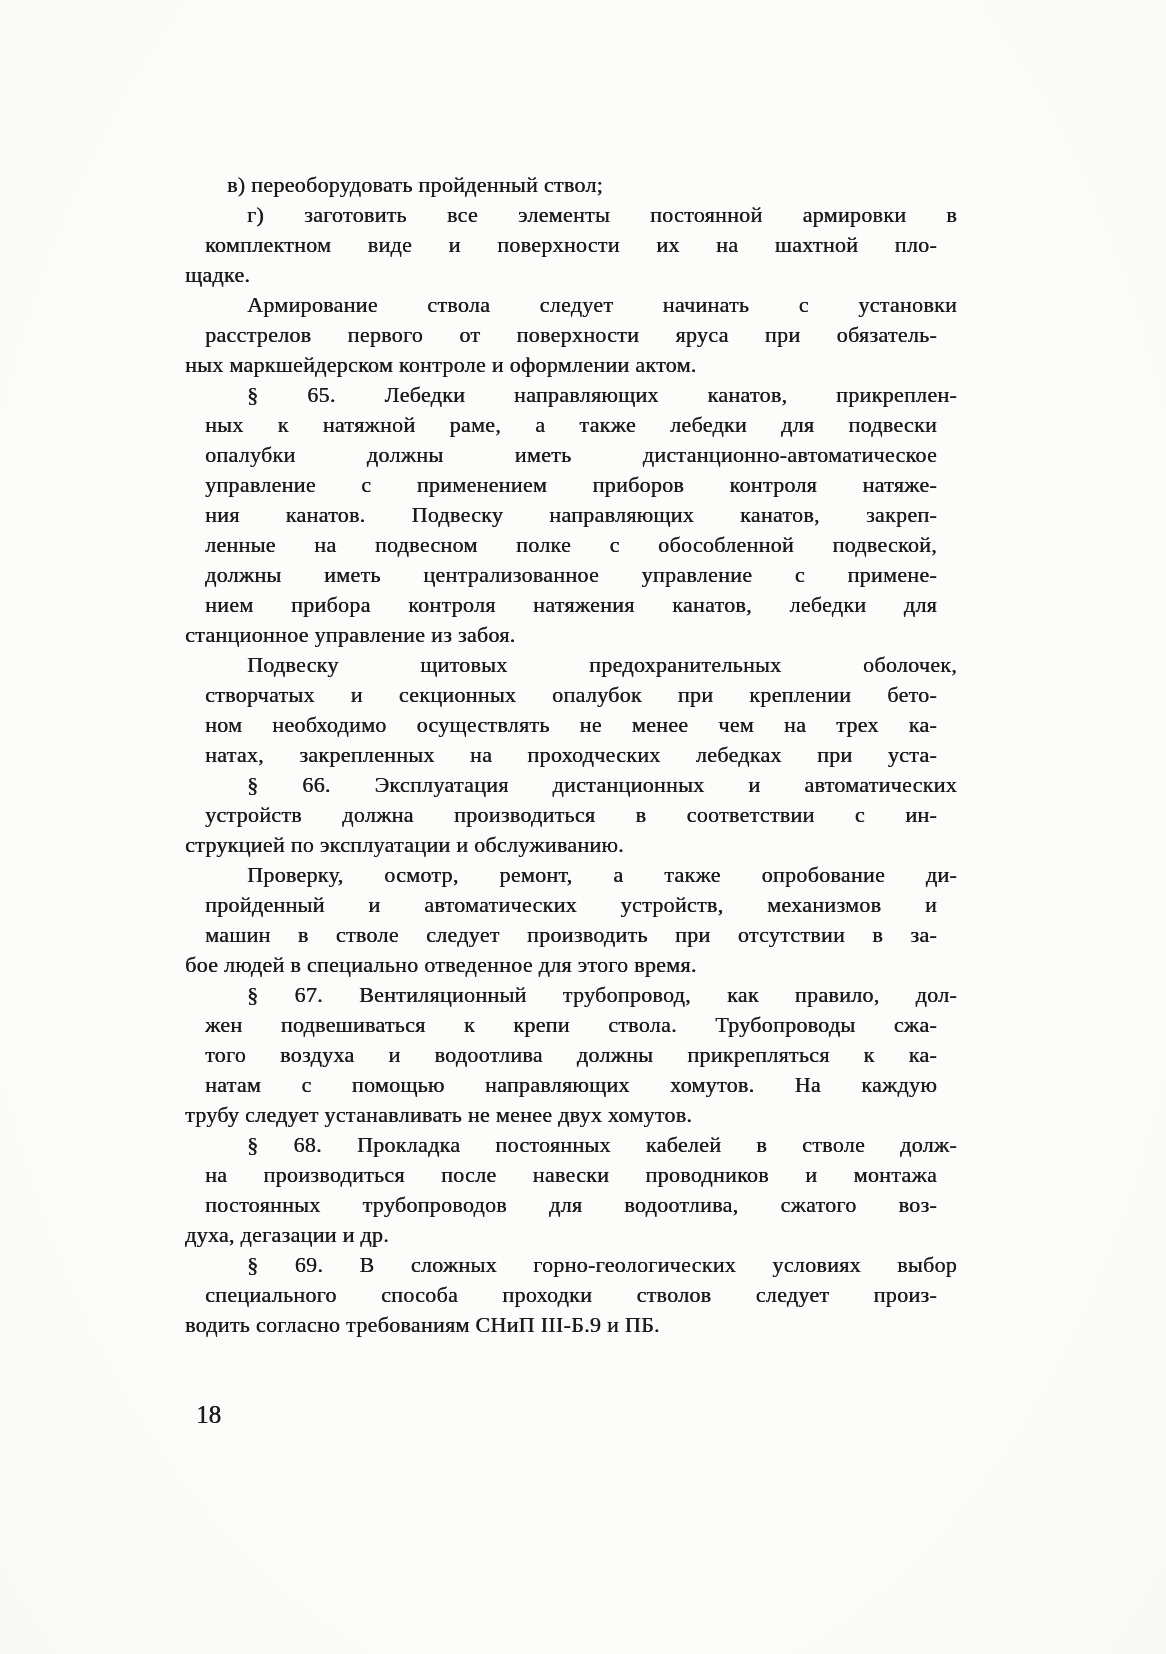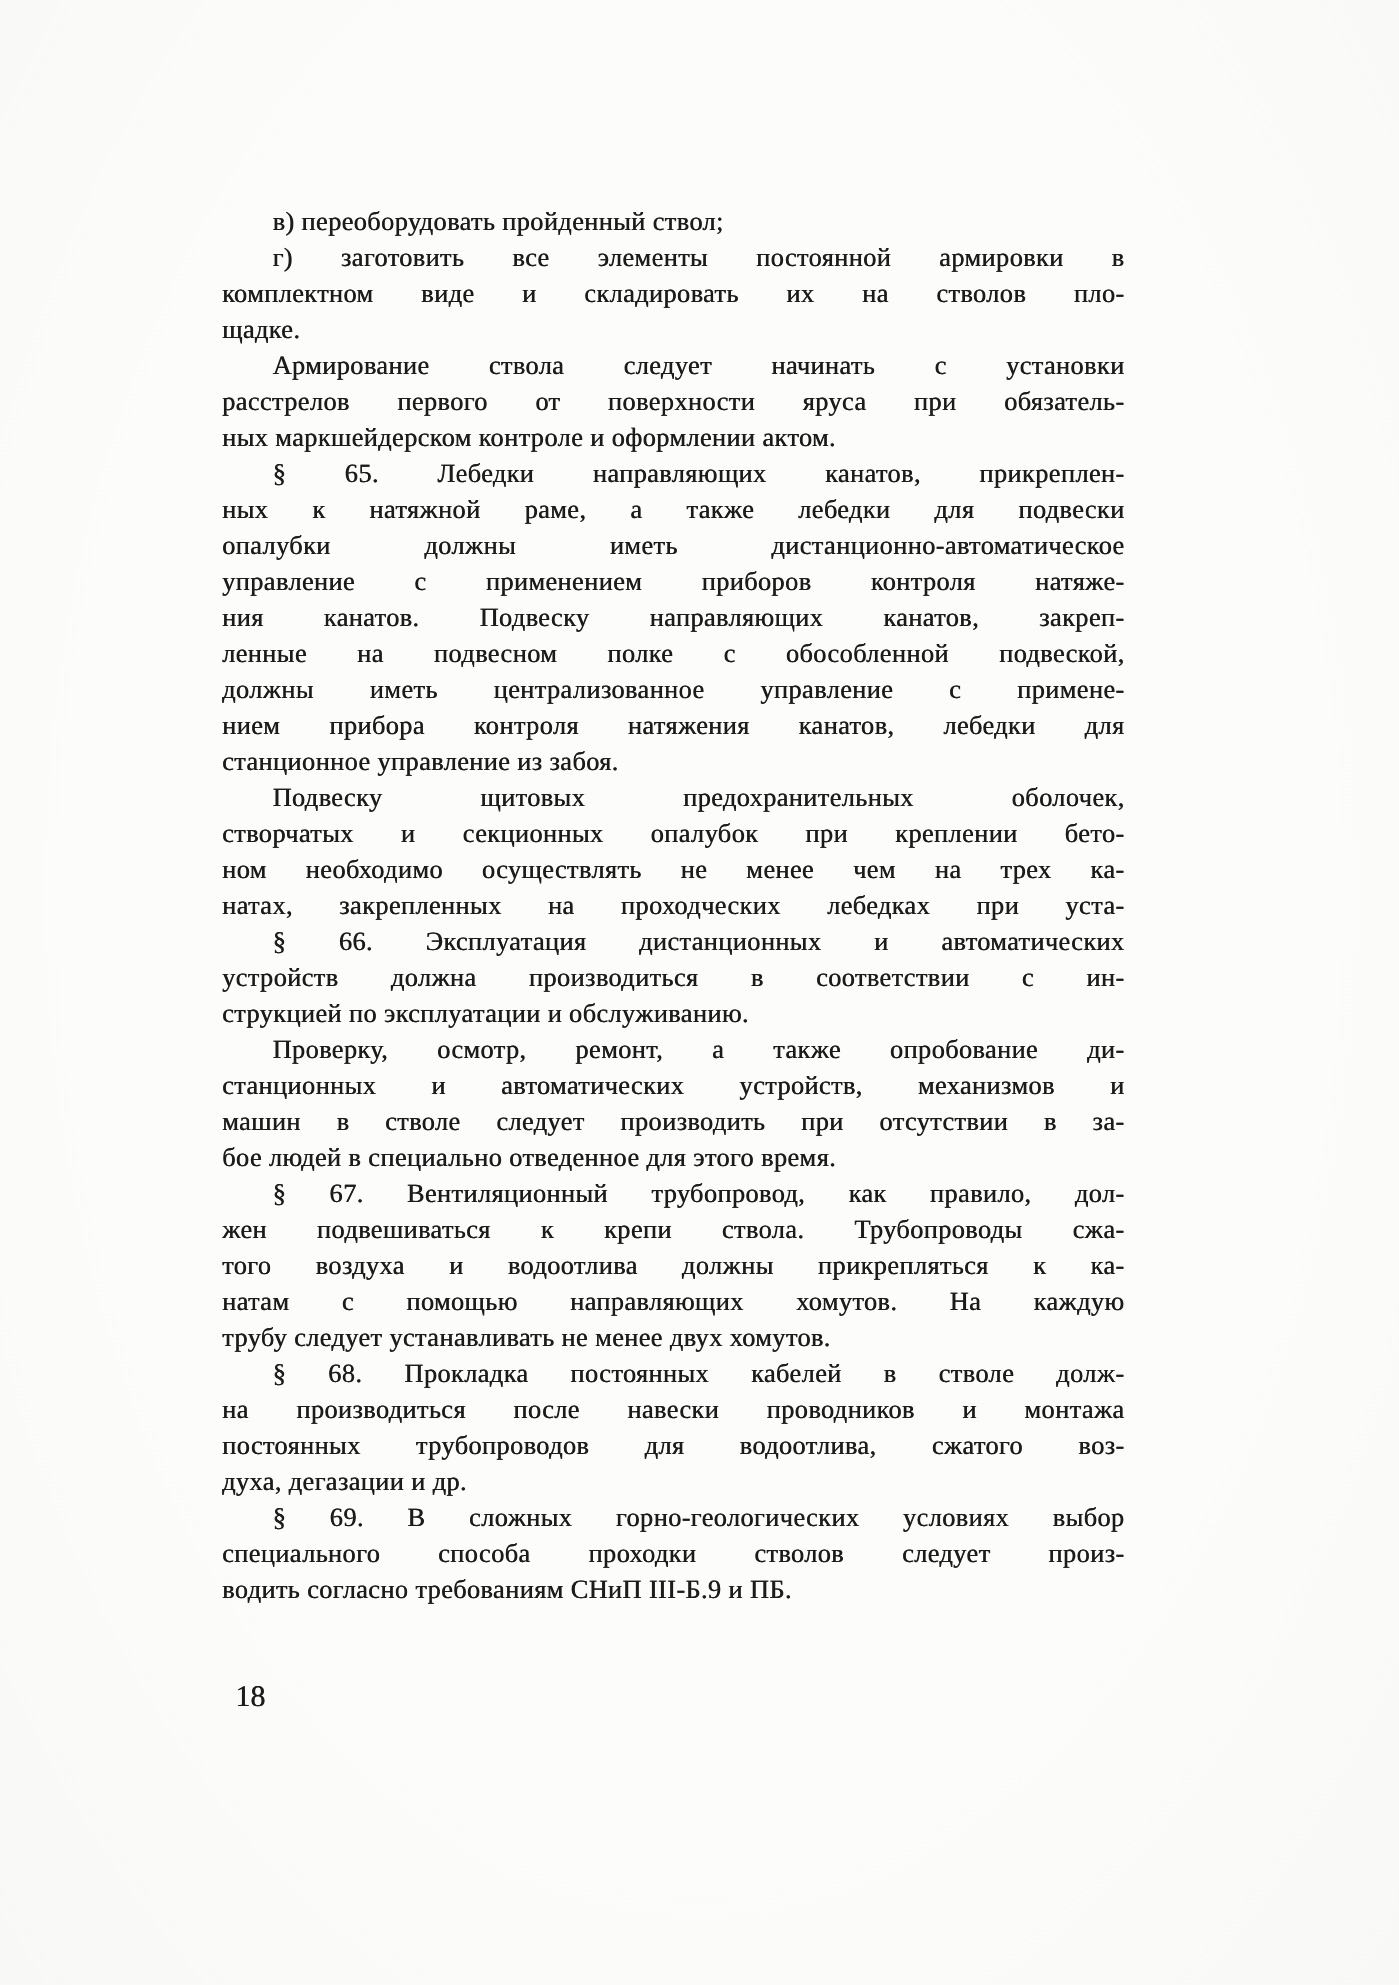--- a/index.html
+++ b/index.html
@@ -37,20 +37,21 @@
   }
   .line {
     height: 30px;
     line-height: 30px;
     white-space: normal;
     overflow: visible;
   }
   .line.justify {
     text-align: justify;
     text-align-last: justify;
+    margin-left: 20px;
   }
   .line.indent {
     padding-left: 42px;
   }
   .line.indent.justify {
     
     width: 710px;
   }
   .page-number {
     position: absolute;
@@ -62,21 +63,21 @@
     text-shadow: 0.4px 0 0 currentColor;
   }
 </style>
 </head>
 <body>
 
 <div class="page">
   <div class="text-block">
       <div class="line indent">в) переоборудовать пройденный ствол;</div>
       <div class="line indent justify">г) заготовить все элементы постоянной армировки в</div>
-      <div class="line justify">комплектном виде и складировать их на стволов пло-</div>
+      <div class="line justify">комплектном виде и поверхности их на шахтной пло-</div>
       <div class="line">щадке.</div>
       <div class="line indent justify">Армирование ствола следует начинать с установки</div>
       <div class="line justify">расстрелов первого от поверхности яруса при обязатель-</div>
       <div class="line">ных маркшейдерском контроле и оформлении актом.</div>
       <div class="line indent justify">§ 65. Лебедки направляющих канатов, прикреплен-</div>
       <div class="line justify">ных к натяжной раме, а также лебедки для подвески</div>
       <div class="line justify">опалубки должны иметь дистанционно-автоматическое</div>
       <div class="line justify">управление с применением приборов контроля натяже-</div>
       <div class="line justify">ния канатов. Подвеску направляющих канатов, закреп-</div>
       <div class="line justify">ленные на подвесном полке с обособленной подвеской,</div>
@@ -84,21 +85,21 @@
       <div class="line justify">нием прибора контроля натяжения канатов, лебедки для</div>
       <div class="line">станционное управление из забоя.</div>
       <div class="line indent justify">Подвеску щитовых предохранительных оболочек,</div>
       <div class="line justify">створчатых и секционных опалубок при креплении бето-</div>
       <div class="line justify">ном необходимо осуществлять не менее чем на трех ка-</div>
       <div class="line justify">натах, закрепленных на проходческих лебедках при уста-</div>
       <div class="line indent justify">§ 66. Эксплуатация дистанционных и автоматических</div>
       <div class="line justify">устройств должна производиться в соответствии с ин-</div>
       <div class="line">струкцией по эксплуатации и обслуживанию.</div>
       <div class="line indent justify">Проверку, осмотр, ремонт, а также опробование ди-</div>
-      <div class="line justify">станционных и автоматических устройств, механизмов и</div>
+      <div class="line justify">пройденный и автоматических устройств, механизмов и</div>
       <div class="line justify">машин в стволе следует производить при отсутствии в за-</div>
       <div class="line">бое людей в специально отведенное для этого время.</div>
       <div class="line indent justify">§ 67. Вентиляционный трубопровод, как правило, дол-</div>
       <div class="line justify">жен подвешиваться к крепи ствола. Трубопроводы сжа-</div>
       <div class="line justify">того воздуха и водоотлива должны прикрепляться к ка-</div>
       <div class="line justify">натам с помощью направляющих хомутов. На каждую</div>
       <div class="line">трубу следует устанавливать не менее двух хомутов.</div>
       <div class="line indent justify">§ 68. Прокладка постоянных кабелей в стволе долж-</div>
       <div class="line justify">на производиться после навески проводников и монтажа</div>
       <div class="line justify">постоянных трубопроводов для водоотлива, сжатого воз-</div>

